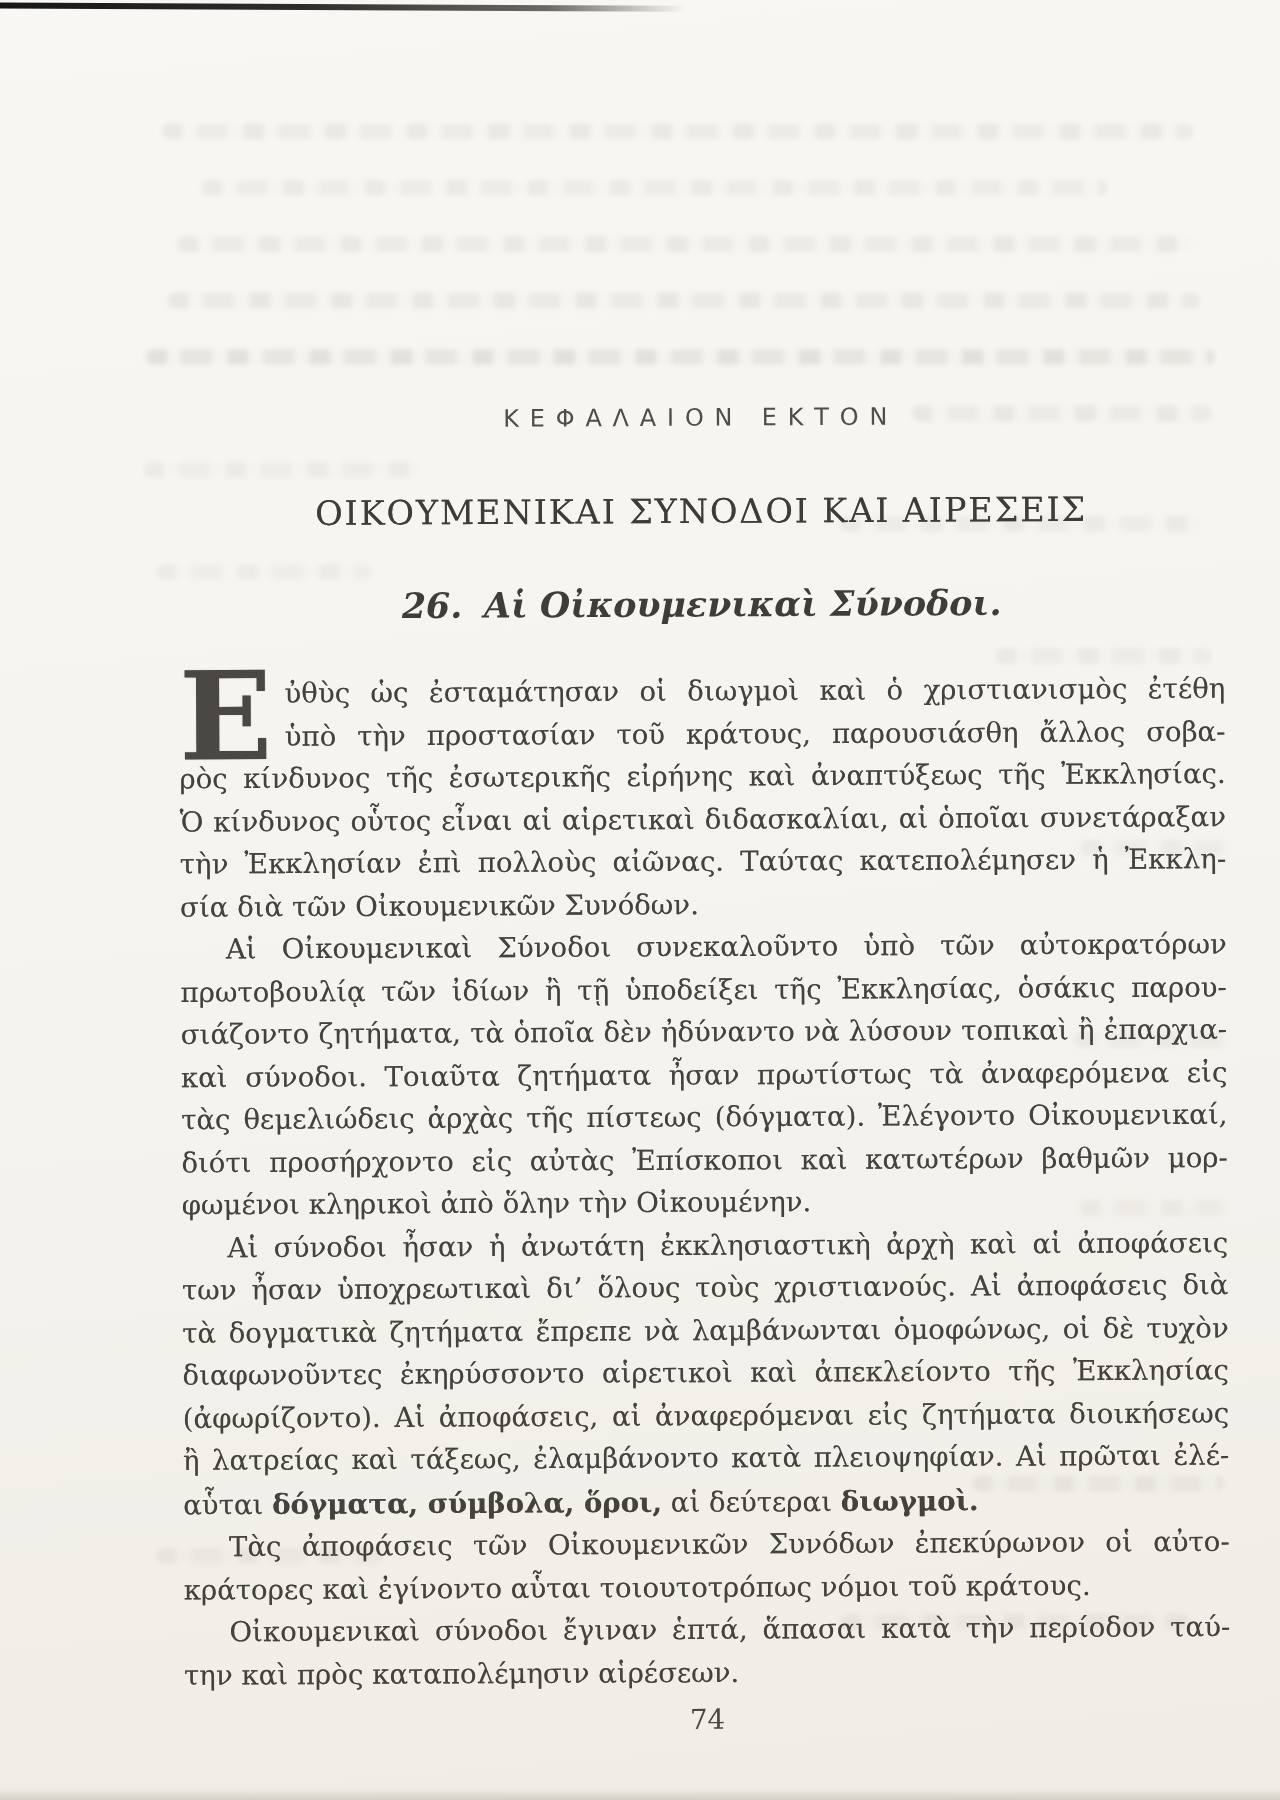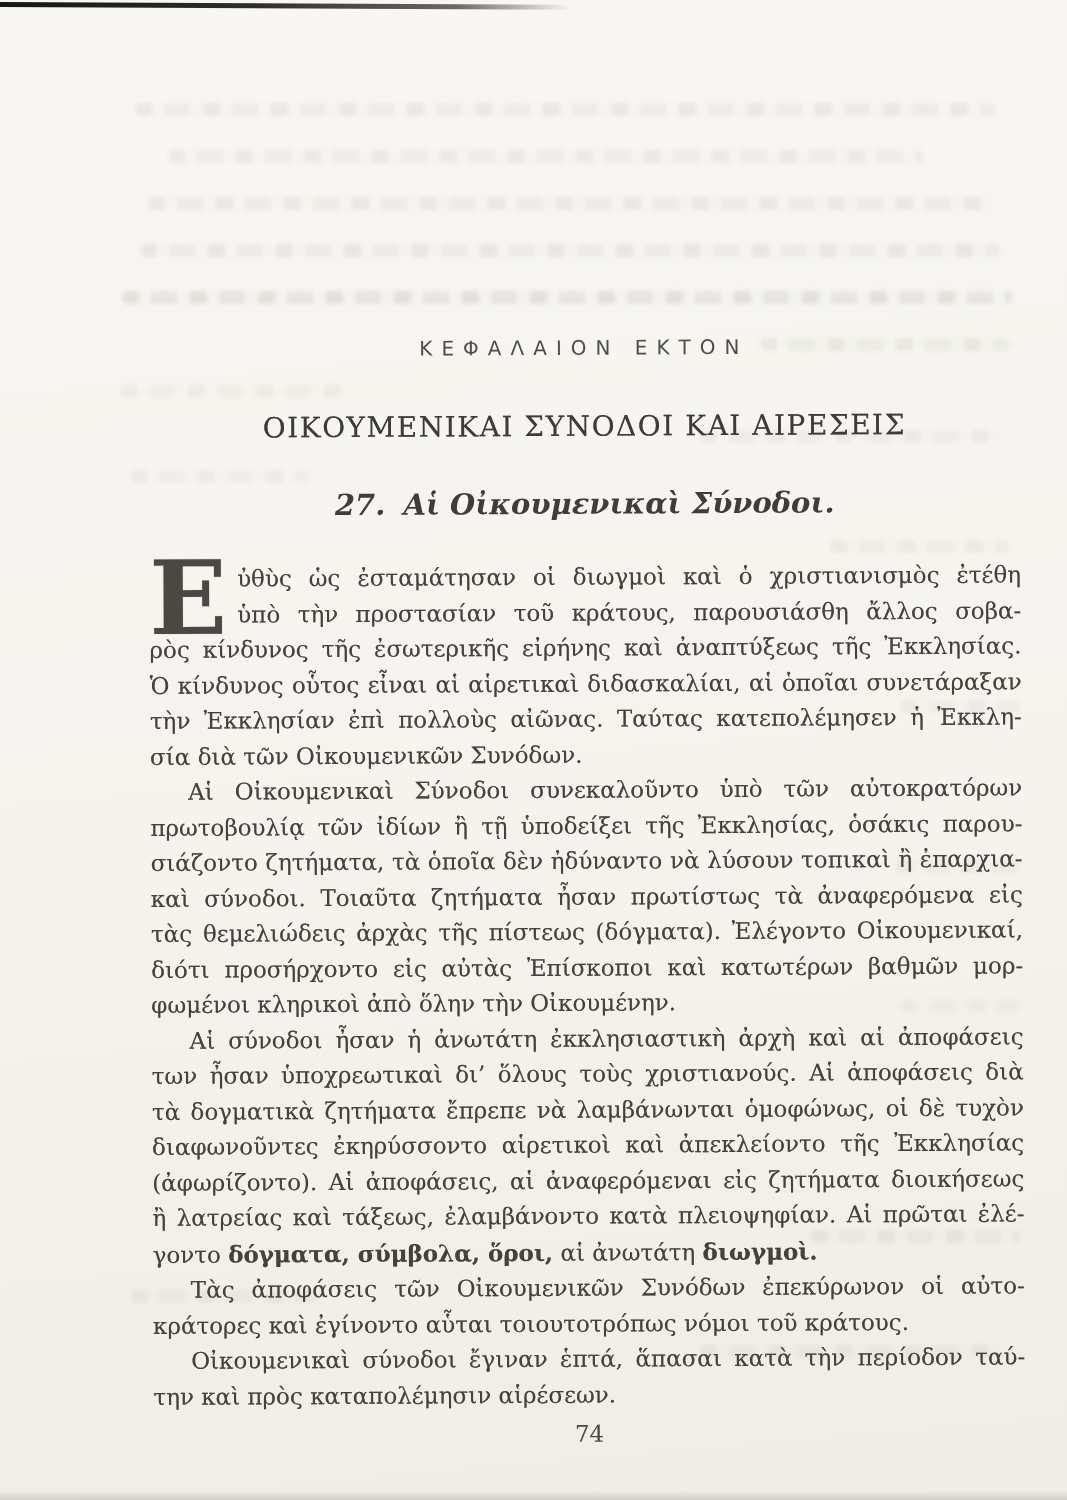--- a/index.html
+++ b/index.html
@@ -101,21 +101,21 @@
     <div class="ghost" style="top:1000px; left:900px; width:120px; opacity:.30;"></div>
     <div class="ghost" style="top:1230px; left:810px; width:210px; opacity:.45;"></div>
     <div class="ghost" style="top:1290px; left:130px; width:190px; opacity:.40;"></div>
     <div class="ghost" style="top:1345px; left:700px; width:300px; opacity:.40;"></div>
   </div>
 
   <div class="content">
     <div class="chapter">ΚΕΦΑΛΑΙΟΝ ΕΚΤΟΝ</div>
     <h1 class="title">ΟΙΚΟΥΜΕΝΙΚΑΙ ΣΥΝΟΔΟΙ ΚΑΙ ΑΙΡΕΣΕΙΣ</h1>
     <h2 class="section">
-      <span class="num">27.</span><span>Αἱ Οἰκουμενικαὶ Σύνοδοι.</span>
+      <span class="num">26.</span><span>Αἱ Οἰκουμενικαὶ Σύνοδοι.</span>
     </h2>
     <div class="body-text">
         <div class="para">
           <span class="dropcap">Ε</span>
           <div class="line cap-indent"><span>ὐθὺς ὡς ἐσταμάτησαν οἱ διωγμοὶ καὶ ὁ χριστιανισμὸς ἐτέθη</span></div>
           <div class="line cap-indent"><span>ὑπὸ τὴν προστασίαν τοῦ κράτους, παρουσιάσθη ἄλλος σοβα-</span></div>
           <div class="line"><span>ρὸς κίνδυνος τῆς ἐσωτερικῆς εἰρήνης καὶ ἀναπτύξεως τῆς Ἐκκλησίας.</span></div>
           <div class="line"><span>Ὁ κίνδυνος οὗτος εἶναι αἱ αἱρετικαὶ διδασκαλίαι, αἱ ὁποῖαι συνετάραξαν</span></div>
           <div class="line"><span>τὴν Ἐκκλησίαν ἐπὶ πολλοὺς αἰῶνας. Ταύτας κατεπολέμησεν ἡ Ἐκκλη-</span></div>
           <div class="line last"><span>σία διὰ τῶν Οἰκουμενικῶν Συνόδων.</span></div>
@@ -129,21 +129,21 @@
           <div class="line"><span>διότι προσήρχοντο εἰς αὐτὰς Ἐπίσκοποι καὶ κατωτέρων βαθμῶν μορ-</span></div>
           <div class="line last"><span>φωμένοι κληρικοὶ ἀπὸ ὅλην τὴν Οἰκουμένην.</span></div>
         </div>
         <div class="para">
           <div class="line first-indent"><span>Αἱ σύνοδοι ἦσαν ἡ ἀνωτάτη ἐκκλησιαστικὴ ἀρχὴ καὶ αἱ ἀποφάσεις</span></div>
           <div class="line"><span>των ἦσαν ὑποχρεωτικαὶ δι’ ὅλους τοὺς χριστιανούς. Αἱ ἀποφάσεις διὰ</span></div>
           <div class="line"><span>τὰ δογματικὰ ζητήματα ἔπρεπε νὰ λαμβάνωνται ὁμοφώνως, οἱ δὲ τυχὸν</span></div>
           <div class="line"><span>διαφωνοῦντες ἐκηρύσσοντο αἱρετικοὶ καὶ ἀπεκλείοντο τῆς Ἐκκλησίας</span></div>
           <div class="line"><span>(ἀφωρίζοντο). Αἱ ἀποφάσεις, αἱ ἀναφερόμεναι εἰς ζητήματα διοικήσεως</span></div>
           <div class="line"><span>ἢ λατρείας καὶ τάξεως, ἐλαμβάνοντο κατὰ πλειοψηφίαν. Αἱ πρῶται ἐλέ-</span></div>
-          <div class="line last"><span>γοντο </span><span class="bold">δόγματα, σύμβολα, ὅροι,</span><span> αἱ ἀνωτάτη </span><span class="bold">διωγμοὶ.</span></div>
+          <div class="line last"><span>αὗται </span><span class="bold">δόγματα, σύμβολα, ὅροι,</span><span> αἱ δεύτεραι </span><span class="bold">διωγμοὶ.</span></div>
         </div>
         <div class="para">
           <div class="line first-indent"><span>Τὰς ἀποφάσεις τῶν Οἰκουμενικῶν Συνόδων ἐπεκύρωνον οἱ αὐτο-</span></div>
           <div class="line last"><span>κράτορες καὶ ἐγίνοντο αὗται τοιουτοτρόπως νόμοι τοῦ κράτους.</span></div>
         </div>
         <div class="para">
           <div class="line first-indent"><span>Οἰκουμενικαὶ σύνοδοι ἔγιναν ἑπτά, ἅπασαι κατὰ τὴν περίοδον ταύ-</span></div>
           <div class="line last"><span>την καὶ πρὸς καταπολέμησιν αἱρέσεων.</span></div>
         </div>
       </div>

